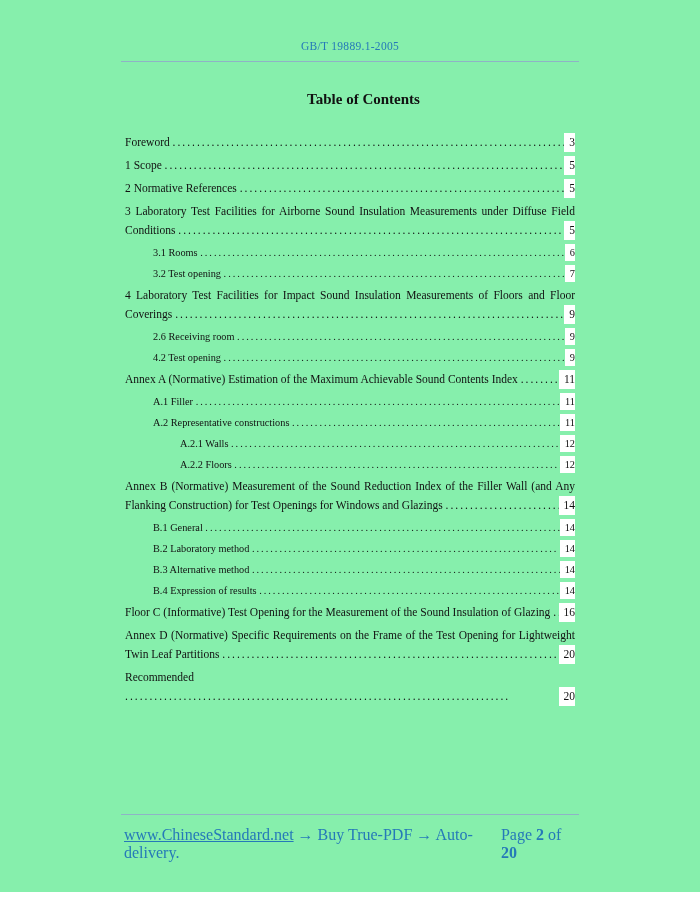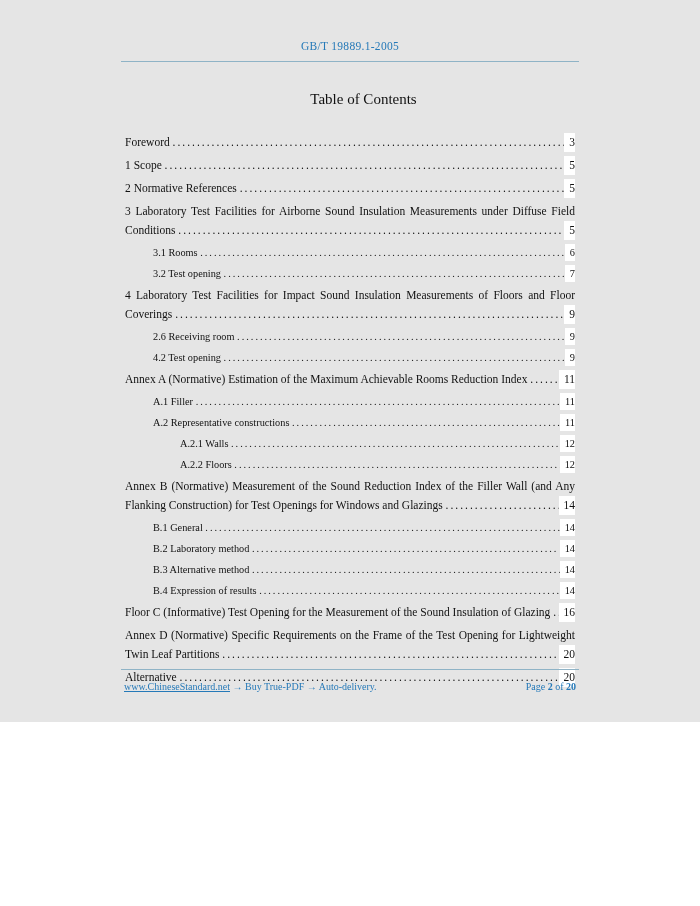--- a/index.html
+++ b/index.html
@@ -4,22 +4,22 @@
 <style>
   html, body { margin: 0; padding: 0; }
   body {
     width: 700px; height: 906px;
     background: #ffffff;
     font-family: "Liberation Serif", serif;
     color: #111111;
   }
   .page {
     position: relative;
-    width: 700px; height: 722px;
-    background: #e5e5e5;
+    width: 700px; height: 892px;
+    background: #86efac;
     overflow: hidden;
   }
   
   .header-text {
     padding-top: 40px;
     text-align: center;
     font-size: 11.5px;
     color: var(--accent-blue, #2579b8);
     letter-spacing: 0.3px;
   }
@@ -27,21 +27,21 @@
     width: 458px;
     margin: 9px auto 0 auto;
     border-top: 1px solid var(--rule-blue, #8fb3c6);
     height: 0;
   }
   
   .doc-title {
     margin: 29px 0 0 0;
     text-align: center;
     font-size: 15px;
-    font-weight: normal;
+    font-weight: bold;
     color: #111111;
     padding-left: 27px;
   }
   
   .toc {
     width: 450px;
     margin: 25px auto 0 auto;
   }
   .toc-entry {
     position: relative;
@@ -70,21 +70,21 @@
     margin: 0 auto;
     border-top: 1px solid var(--rule-blue, #8fb3c6);
     height: 0;
   }
   .footer-row {
     width: 452px;
     margin: 11px auto 0 auto;
     display: flex;
     justify-content: space-between;
     align-items: baseline;
-    font-size: 10px;
+    font-size: 16px;
     color: var(--accent-blue, #2579b8);
   }
   .footer-left a {
     color: inherit;
     text-decoration: underline;
     cursor: pointer;
   }
   .footer-right b { font-weight: bold; }
 </style>
 </head>
@@ -102,33 +102,33 @@
   <div class="toc">
       <div class="toc-entry lvl0"><span class="toc-text">Foreword</span> <span class="toc-dots">..................................................................................</span><span class="toc-page">3</span></div>
       <div class="toc-entry lvl0"><span class="toc-text">1 Scope</span> <span class="toc-dots">....................................................................................</span><span class="toc-page">5</span></div>
       <div class="toc-entry lvl0"><span class="toc-text">2 Normative References</span> <span class="toc-dots">....................................................................</span><span class="toc-page">5</span></div>
       <div class="toc-entry lvl0"><span class="toc-text">3 Laboratory Test Facilities for Airborne Sound Insulation Measurements under Diffuse Field Conditions</span> <span class="toc-dots">.................................................................................</span><span class="toc-page">5</span></div>
       <div class="toc-entry lvl1"><span class="toc-text">3.1 Rooms</span> <span class="toc-dots">.................................................................................</span><span class="toc-page">6</span></div>
       <div class="toc-entry lvl1"><span class="toc-text">3.2 Test opening</span> <span class="toc-dots">............................................................................</span><span class="toc-page">7</span></div>
       <div class="toc-entry lvl0"><span class="toc-text">4 Laboratory Test Facilities for Impact Sound Insulation Measurements of Floors and Floor Coverings</span> <span class="toc-dots">..................................................................................</span><span class="toc-page">9</span></div>
       <div class="toc-entry lvl1"><span class="toc-text">2.6 Receiving room</span> <span class="toc-dots">.........................................................................</span><span class="toc-page">9</span></div>
       <div class="toc-entry lvl1"><span class="toc-text">4.2 Test opening</span> <span class="toc-dots">............................................................................</span><span class="toc-page">9</span></div>
-      <div class="toc-entry lvl0"><span class="toc-text">Annex A (Normative) Estimation of the Maximum Achievable Rooms Reduction Index</span> <span class="toc-dots">.........</span><span class="toc-page">11</span></div>
+      <div class="toc-entry lvl0"><span class="toc-text">Annex A (Normative) Estimation of the Maximum Achievable Sound Contents Index</span> <span class="toc-dots">.........</span><span class="toc-page">11</span></div>
       <div class="toc-entry lvl1"><span class="toc-text">A.1 Filler</span> <span class="toc-dots">................................................................................</span><span class="toc-page">11</span></div>
       <div class="toc-entry lvl1"><span class="toc-text">A.2 Representative constructions</span> <span class="toc-dots">.............................................................</span><span class="toc-page">11</span></div>
       <div class="toc-entry lvl2"><span class="toc-text">A.2.1 Walls</span> <span class="toc-dots">...........................................................................</span><span class="toc-page">12</span></div>
       <div class="toc-entry lvl2"><span class="toc-text">A.2.2 Floors</span> <span class="toc-dots">..........................................................................</span><span class="toc-page">12</span></div>
       <div class="toc-entry lvl0"><span class="toc-text">Annex B (Normative) Measurement of the Sound Reduction Index of the Filler Wall (and Any Flanking Construction) for Test Openings for Windows and Glazings</span> <span class="toc-dots">..........................</span><span class="toc-page">14</span></div>
       <div class="toc-entry lvl1"><span class="toc-text">B.1 General</span> <span class="toc-dots">................................................................................</span><span class="toc-page">14</span></div>
       <div class="toc-entry lvl1"><span class="toc-text">B.2 Laboratory method</span> <span class="toc-dots">...................................................................</span><span class="toc-page">14</span></div>
       <div class="toc-entry lvl1"><span class="toc-text">B.3 Alternative method</span> <span class="toc-dots">......................................................................</span><span class="toc-page">14</span></div>
       <div class="toc-entry lvl1"><span class="toc-text">B.4 Expression of results</span> <span class="toc-dots">.....................................................................</span><span class="toc-page">14</span></div>
       <div class="toc-entry lvl0"><span class="toc-text">Floor C (Informative) Test Opening for the Measurement of the Sound Insulation of Glazing</span> <span class="toc-dots">...</span><span class="toc-page">16</span></div>
       <div class="toc-entry lvl0"><span class="toc-text">Annex D (Normative) Specific Requirements on the Frame of the Test Opening for Lightweight Twin Leaf Partitions</span> <span class="toc-dots">........................................................................</span><span class="toc-page">20</span></div>
-      <div class="toc-entry lvl0"><span class="toc-text">Alternative</span> <span class="toc-dots">...............................................................................</span><span class="toc-page">20</span></div>
+      <div class="toc-entry lvl0"><span class="toc-text">Recommended</span> <span class="toc-dots">...............................................................................</span><span class="toc-page">20</span></div>
     </div>
 
   <div class="footer">
     <div class="footer-rule"></div>
     <div class="footer-row">
       <div class="footer-left">
         <a>www.ChineseStandard.net</a>
         <span>→</span>
         <span>Buy True-PDF</span>
         <span>→</span>

